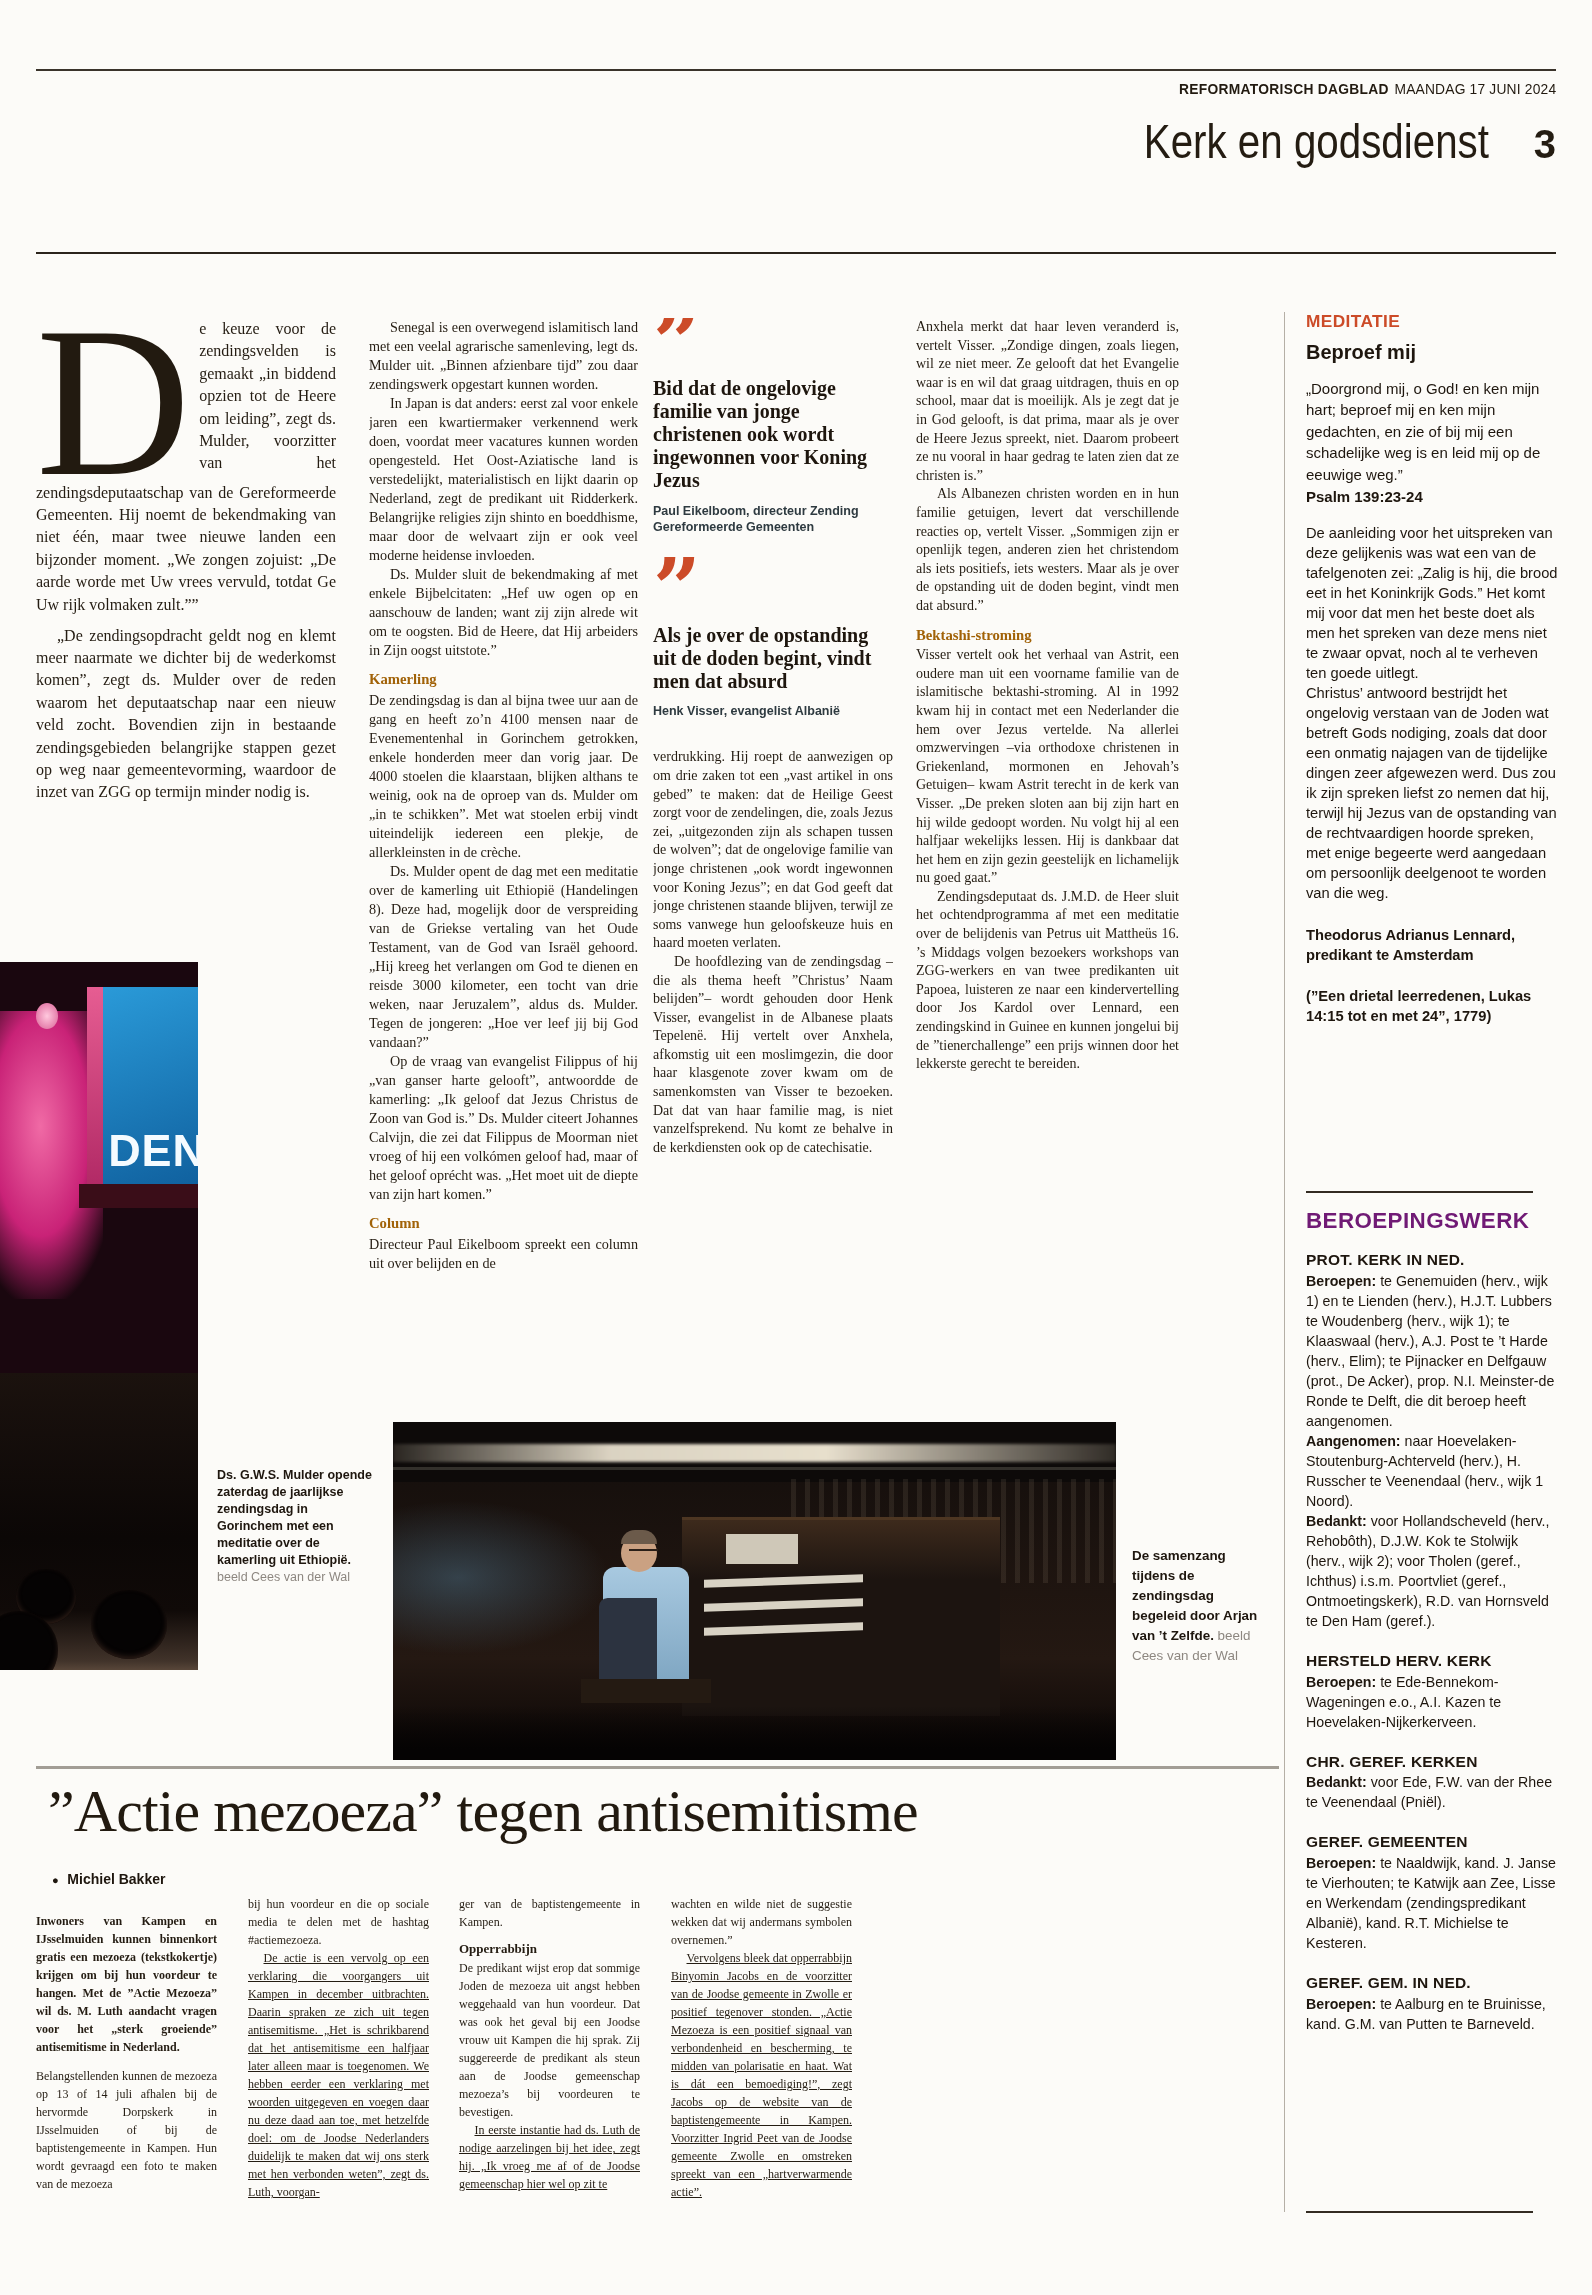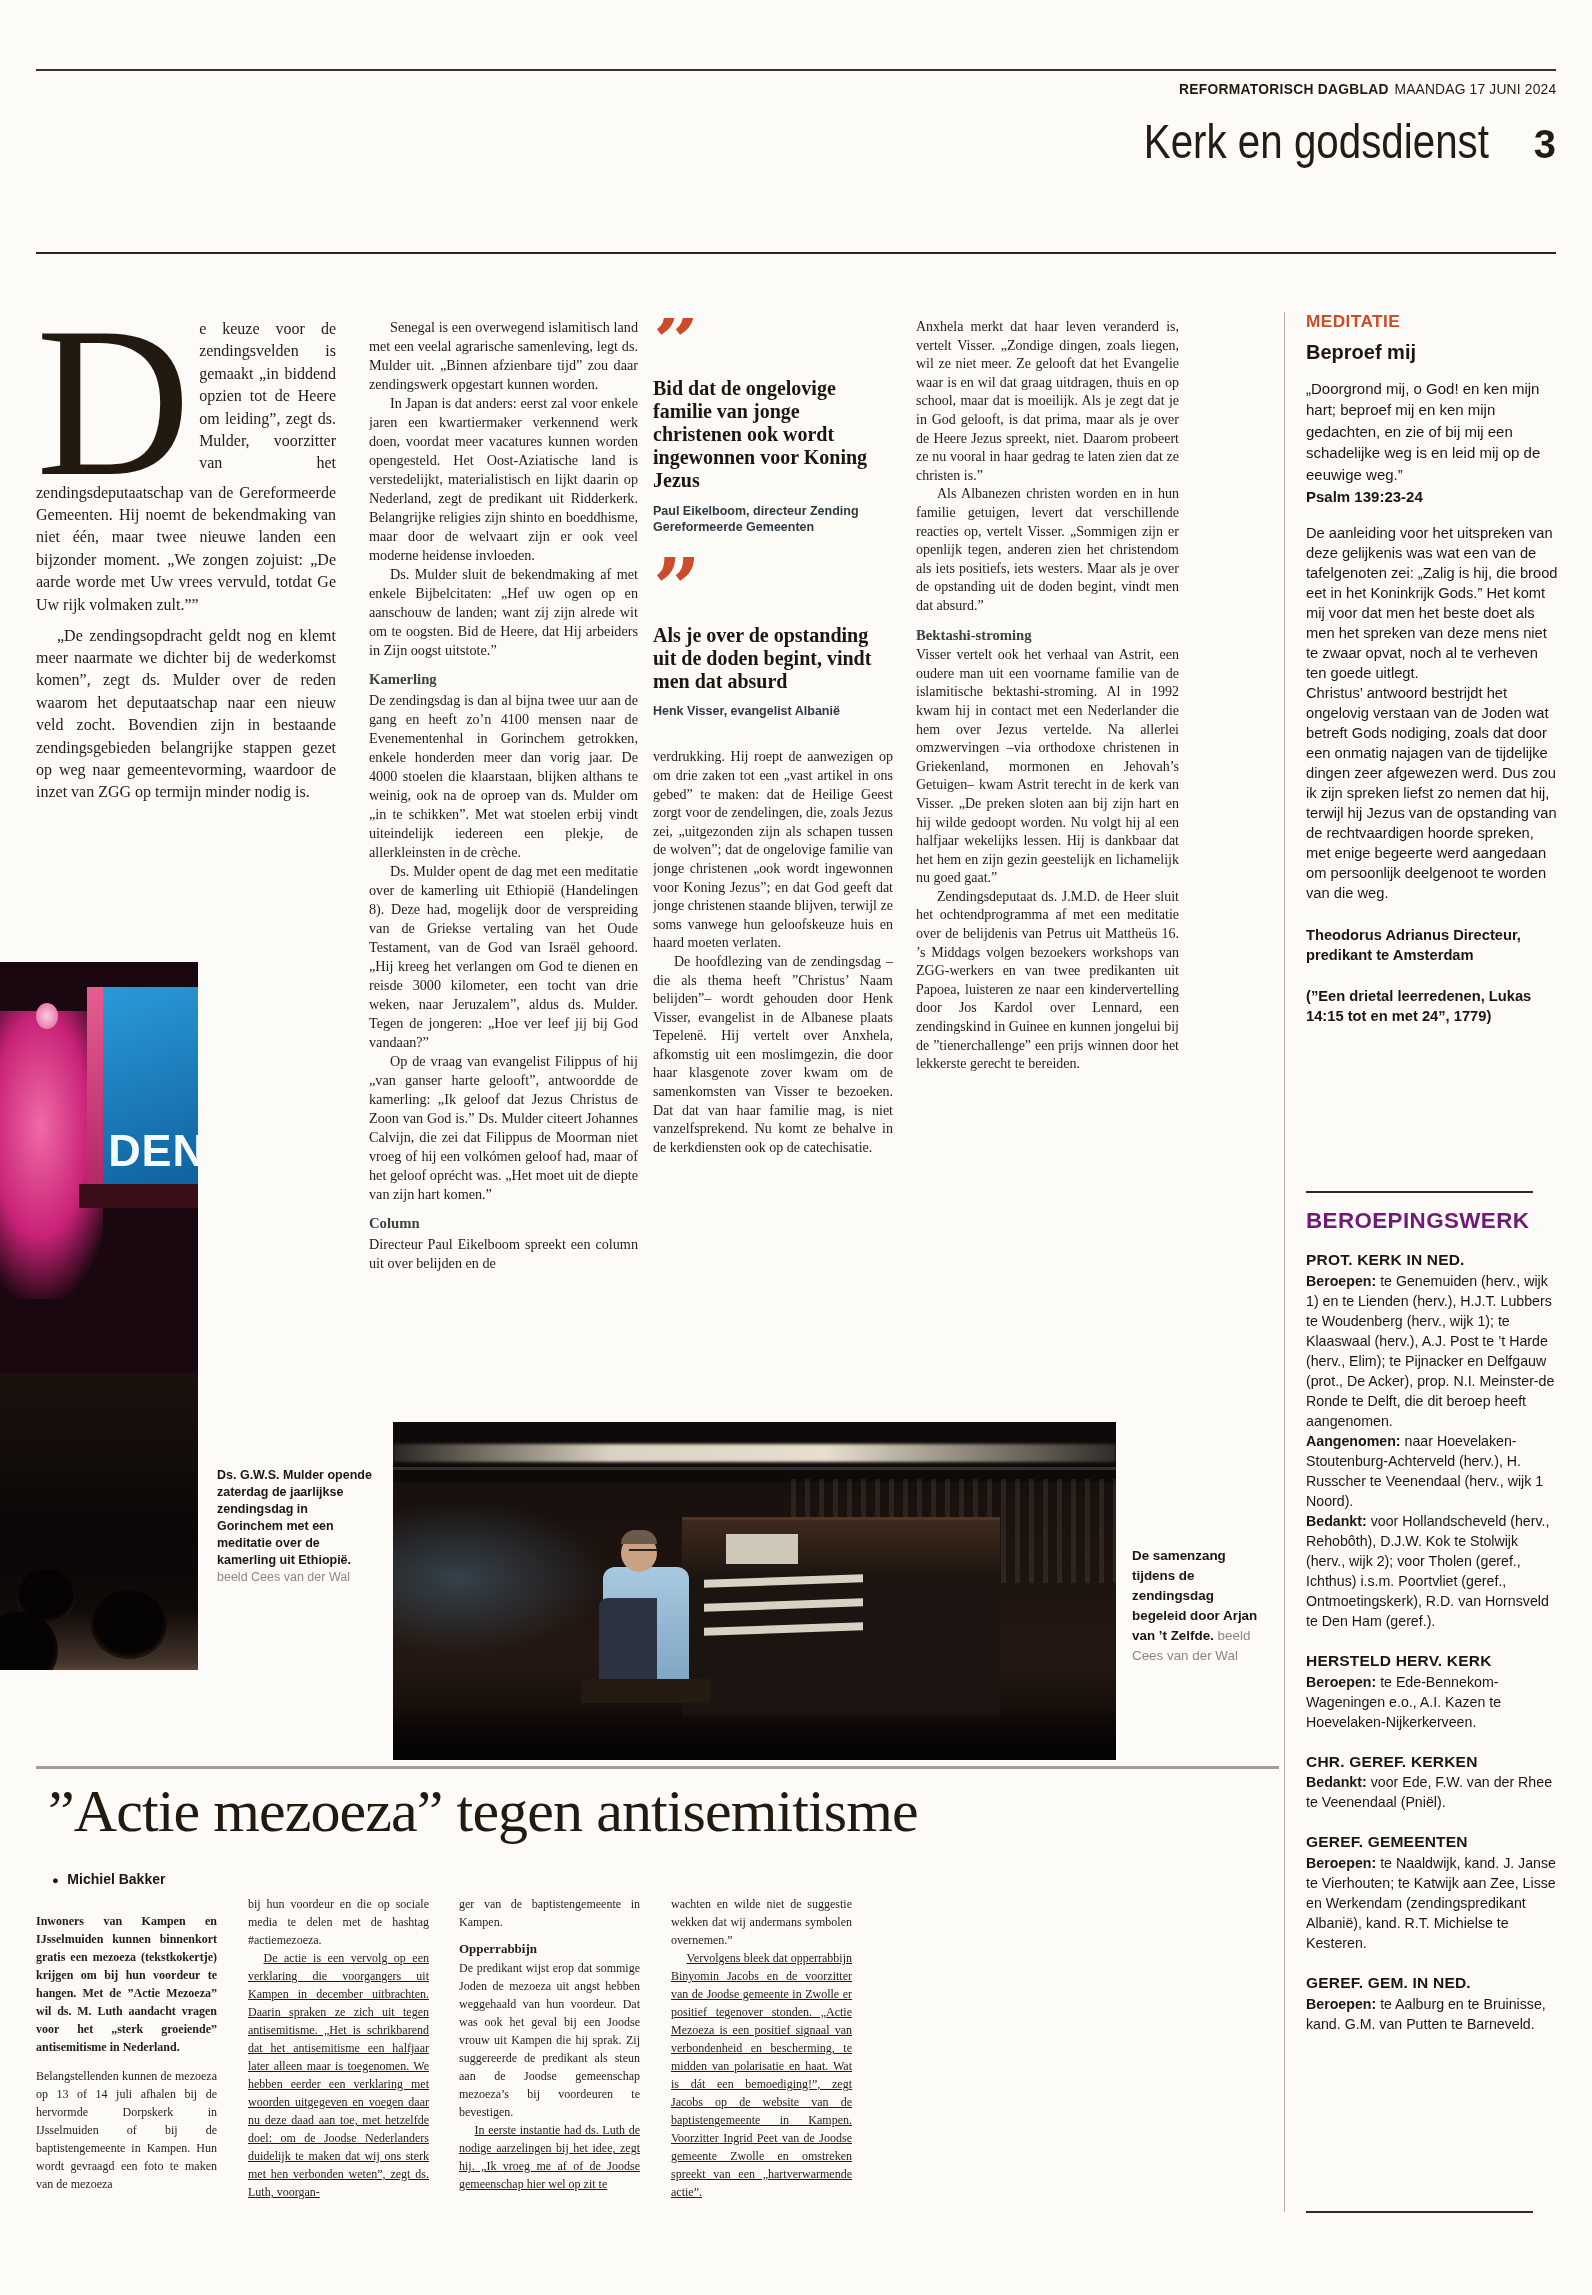--- a/index.html
+++ b/index.html
@@ -13,21 +13,21 @@
   .masthead .brand{font-weight:bold;letter-spacing:0.3px;}
   .masthead .date{font-weight:normal;margin-left:6px;letter-spacing:0.2px;}
   .section-row{top:114px;right:36px;display:flex;align-items:baseline;gap:45px;}
   .section-title{font-family:"Liberation Sans",sans-serif;font-size:48px;font-weight:400;
                  color:#241c12;transform:scaleX(.84);transform-origin:right;white-space:nowrap;}
   .page-no{font-family:"Liberation Sans",sans-serif;font-size:40px;font-weight:bold;color:#241c12;}
   .rule-header{left:36px;top:252px;width:1520px;height:1.7px;background:#2b241c;}
   
   .bodytext p{margin:0;text-align:justify;}
   .bodytext p.indent{text-indent:21px;}
-  .bodytext h4{margin:10.4px 0 1.7px 0;font-size:14.7px;font-weight:bold;color:#404040;}
+  .bodytext h4{margin:10.4px 0 1.7px 0;font-size:14.7px;font-weight:bold;color:#a16207;}
   .m-col1{left:36px;top:318px;width:300px;font-size:16px;line-height:22.4px;height:604px;overflow:hidden;}
   .m-col1 p{margin:0 0 8.6px 0;}
   .dropcap{float:left;font-size:214px;line-height:.74;padding:5.2px 8.6px 0 0;color:#221a10;}
   .m-col2{left:369px;top:318px;width:269px;height:1446px;overflow:hidden;font-size:14.2px;line-height:19px;}
   .m-col3{left:653px;top:318px;width:240px;height:1098px;overflow:hidden;font-size:14px;line-height:18.6px;}
   .m-col4{left:916px;top:318px;width:263px;height:1098px;overflow:hidden;font-size:14px;line-height:18.6px;}
   
   .pq{margin:0 0 29px 0;}
   .pq .qmark{display:block;font-family:"DejaVu Serif",serif;font-weight:bold;font-size:83px;
              line-height:.58;height:54px;letter-spacing:-3.5px;color:#cc4b28;}
@@ -220,21 +220,21 @@
 
 <div class="abs divider-v"></div>
 
 <div class="abs sb sb-meditatie">
   <div class="sb-label">MEDITATIE</div>
   <div class="sb-title">Beproef mij</div>
   <p class="sb-verse">„Doorgrond mij, o God! en ken mijn hart; beproef mij en ken mijn gedachten, en zie of bij mij een schadelijke weg is en leid mij op de eeuwige weg.”</p>
   <p class="sb-ref">Psalm 139:23-24</p>
   <p class="sbp">De aanleiding voor het uitspreken van deze gelijkenis was wat een van de tafelgenoten zei: „Zalig is hij, die brood eet in het Koninkrijk Gods.” Het komt mij voor dat men het beste doet als men het spreken van deze mens niet te zwaar opvat, noch al te verheven ten goede uitlegt.</p>
   <p class="sbp">Christus’ antwoord bestrijdt het ongelovig verstaan van de Joden wat betreft Gods nodiging, zoals dat door een onmatig najagen van de tijdelijke dingen zeer afgewezen werd. Dus zou ik zijn spreken liefst zo nemen dat hij, terwijl hij Jezus van de opstanding van de rechtvaardigen hoorde spreken, met enige begeerte werd aangedaan om persoonlijk deelgenoot te worden van die weg.</p>
-  <p class="sb-author">Theodorus Adrianus Directeur, predikant te Amsterdam</p>
+  <p class="sb-author">Theodorus Adrianus Lennard, predikant te Amsterdam</p>
   <p class="sb-source">(”Een drietal leerredenen, Lukas 14:15 tot en met 24”, 1779)</p>
 </div>
 
 <div class="abs sb-rule" style="top:1191px;"></div>
 
 <div class="abs sb sb-bw">
   <div class="bw-label">BEROEPINGSWERK</div>
 
   <div class="bw-sec">
     <h5>PROT. KERK IN NED.</h5>

